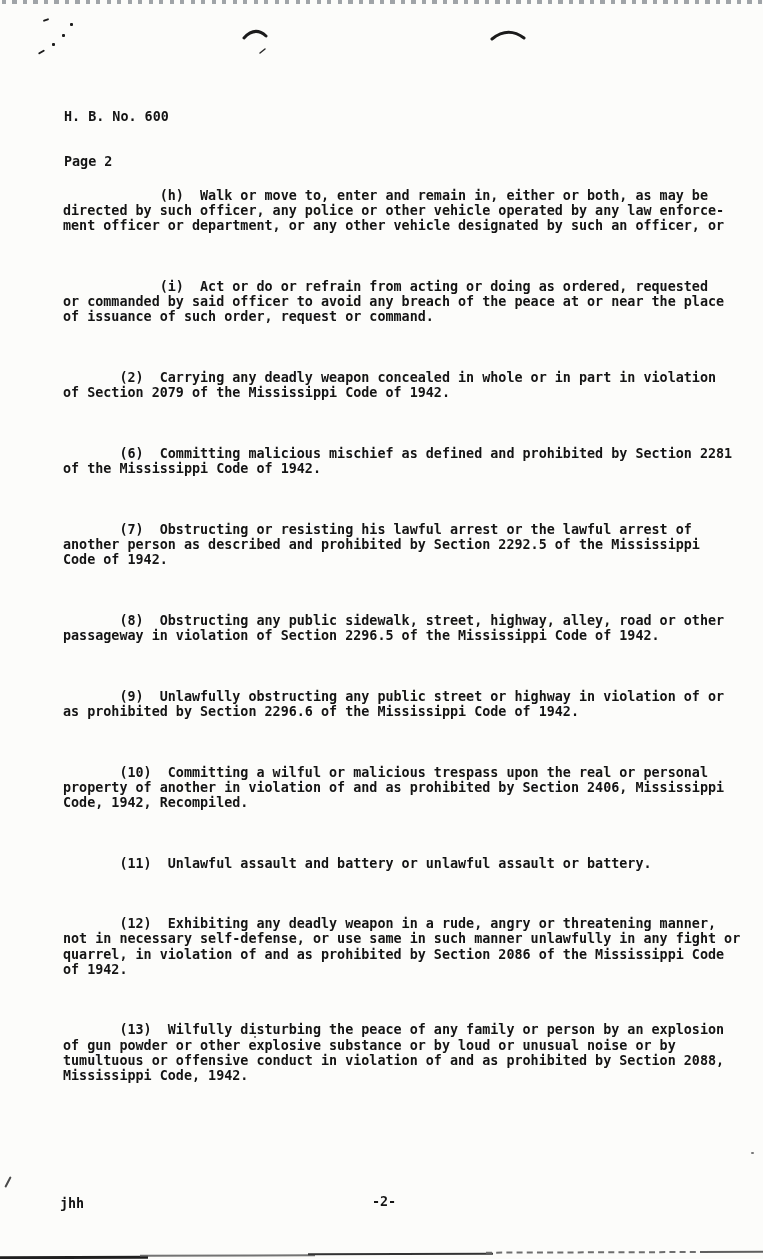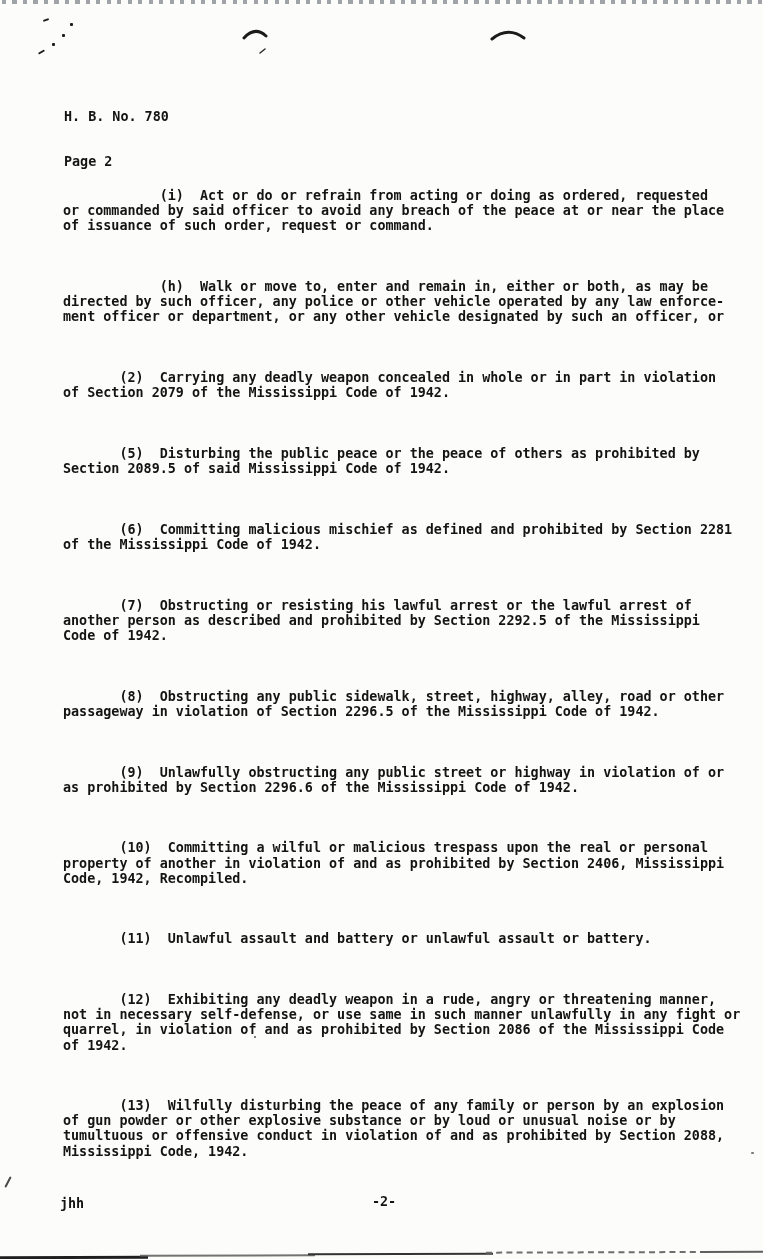--- a/index.html
+++ b/index.html
@@ -58,35 +58,33 @@
 <div class="speck" style="left:43px; top:19px; width:6px; height:2px; transform:rotate(-18deg);"></div>
 <div class="speck" style="left:70px; top:23px; width:3px; height:3px;"></div>
 <div class="speck" style="left:62px; top:34px; width:3px; height:3px;"></div>
 <div class="speck" style="left:52px; top:43px; width:3px; height:3px;"></div>
 <div class="speck" style="left:38px; top:51px; width:7px; height:2px; transform:rotate(-30deg);"></div>
 <div class="speck" style="left:254px; top:1036px; width:2px; height:2px; background:#555;"></div>
 <div class="speck" style="left:751px; top:1152px; width:3px; height:2px; background:#777;"></div>
 <div class="speck" style="left:7px; top:1176px; width:2px; height:12px; transform:rotate(28deg); background:#4a4a4a;"></div>
 
 <div class="header-block typed">
-  <div>H. B. No. 780</div>
+  <div>H. B. No. 600</div>
   <div>Page 2</div>
 </div>
 
 <div class="doc-body typed">
+  <div class="para">            (h)  Walk or move to, enter and remain in, either or both, as may be
+directed by such officer, any police or other vehicle operated by any law enforce-
+ment officer or department, or any other vehicle designated by such an officer, or</div>
   <div class="para">            (i)  Act or do or refrain from acting or doing as ordered, requested
 or commanded by said officer to avoid any breach of the peace at or near the place
 of issuance of such order, request or command.</div>
-  <div class="para">            (h)  Walk or move to, enter and remain in, either or both, as may be
-directed by such officer, any police or other vehicle operated by any law enforce-
-ment officer or department, or any other vehicle designated by such an officer, or</div>
   <div class="para">       (2)  Carrying any deadly weapon concealed in whole or in part in violation
 of Section 2079 of the Mississippi Code of 1942.</div>
-  <div class="para">       (5)  Disturbing the public peace or the peace of others as prohibited by
-Section 2089.5 of said Mississippi Code of 1942.</div>
   <div class="para">       (6)  Committing malicious mischief as defined and prohibited by Section 2281
 of the Mississippi Code of 1942.</div>
   <div class="para">       (7)  Obstructing or resisting his lawful arrest or the lawful arrest of
 another person as described and prohibited by Section 2292.5 of the Mississippi
 Code of 1942.</div>
   <div class="para">       (8)  Obstructing any public sidewalk, street, highway, alley, road or other
 passageway in violation of Section 2296.5 of the Mississippi Code of 1942.</div>
   <div class="para">       (9)  Unlawfully obstructing any public street or highway in violation of or
 as prohibited by Section 2296.6 of the Mississippi Code of 1942.</div>
   <div class="para">       (10)  Committing a wilful or malicious trespass upon the real or personal

